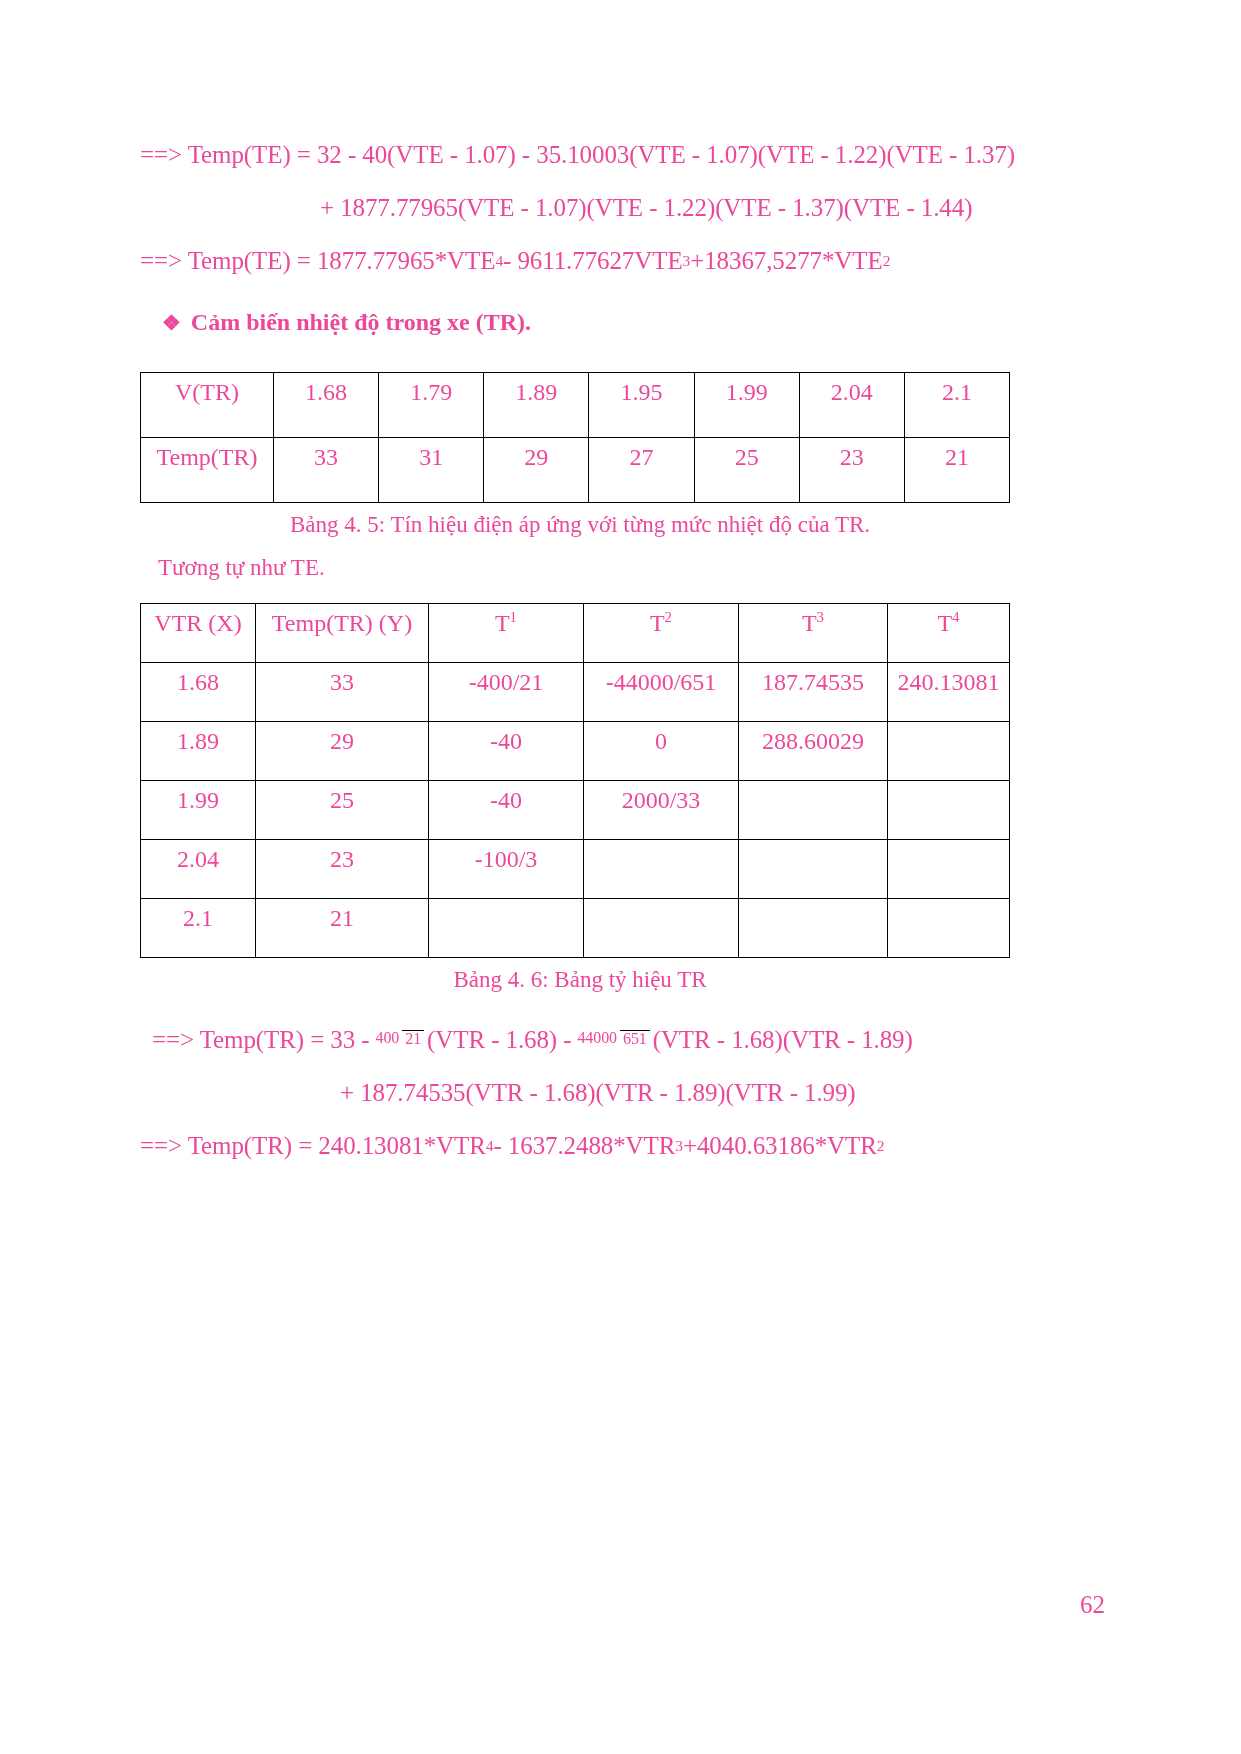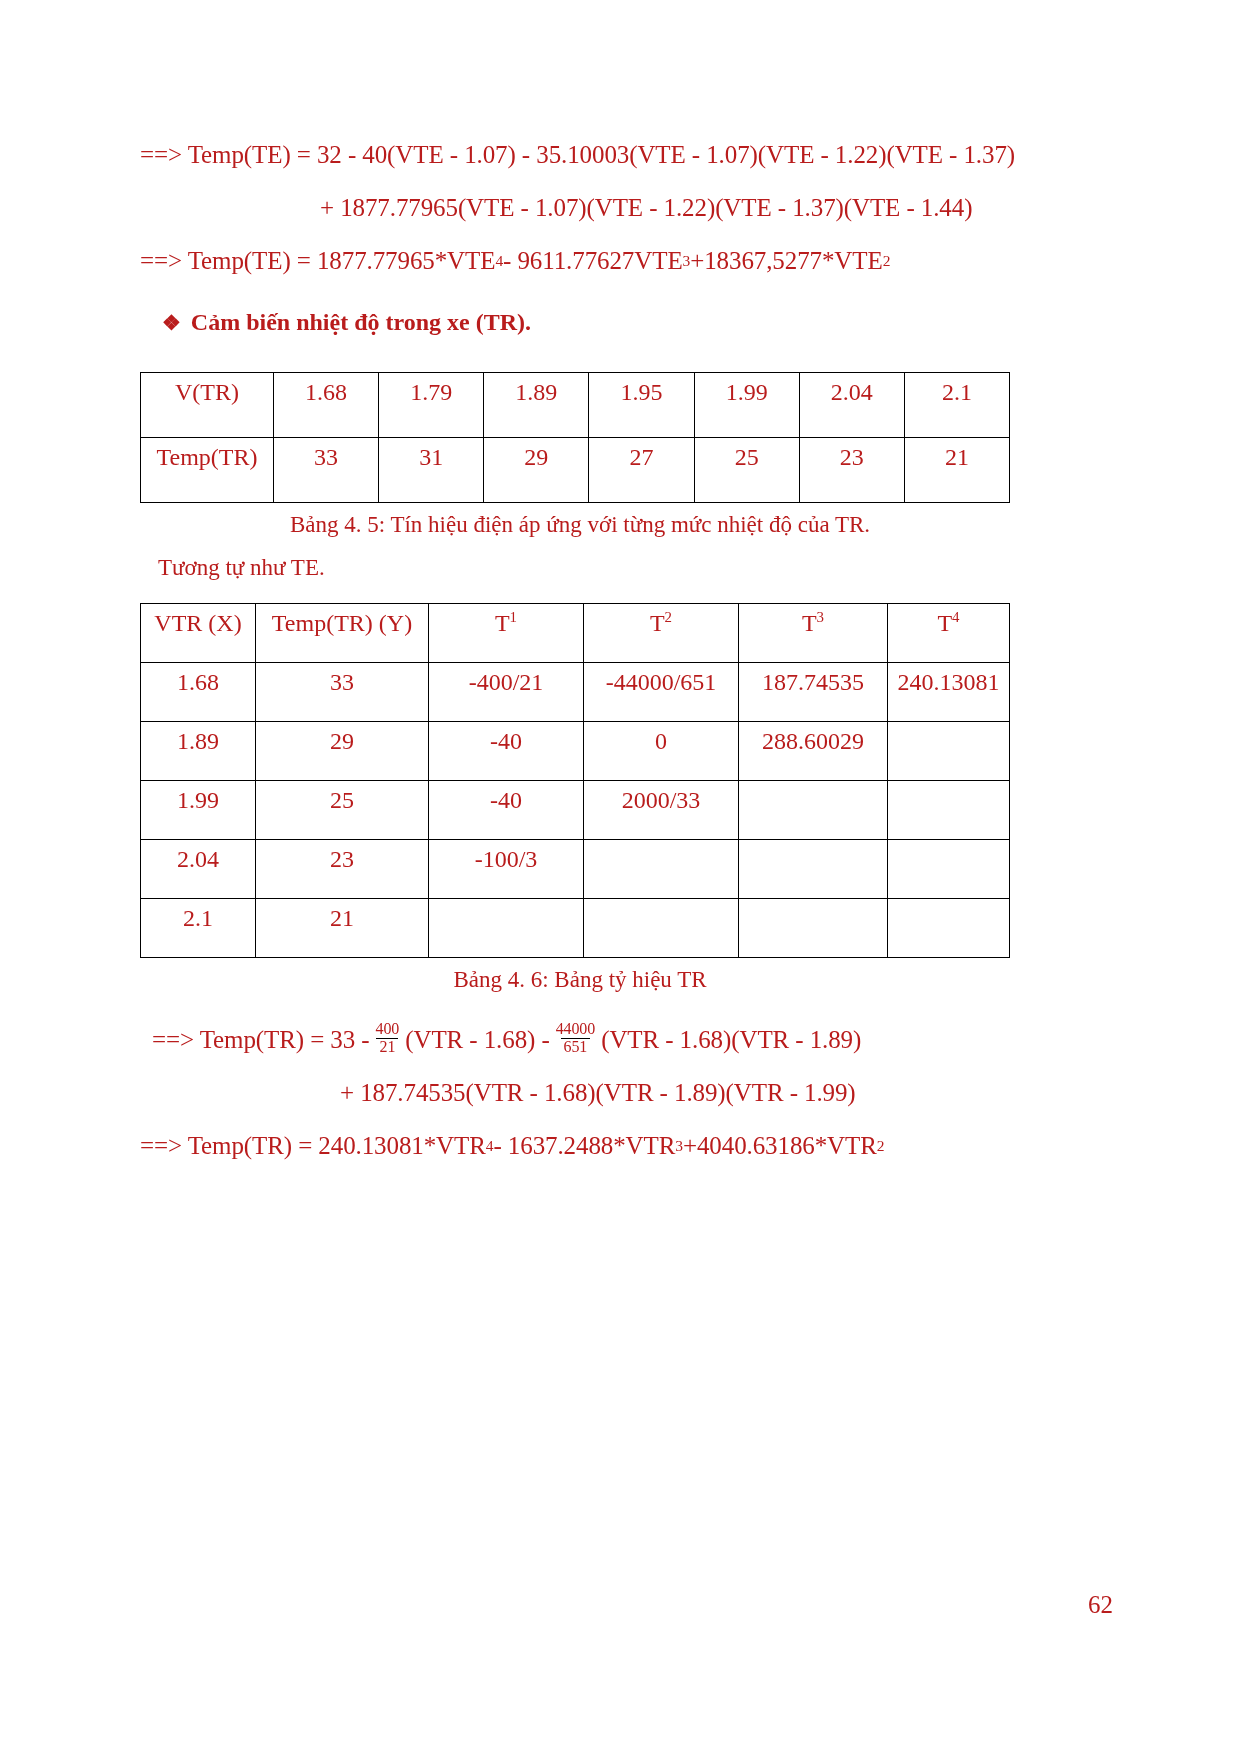--- a/index.html
+++ b/index.html
@@ -6,21 +6,21 @@
     margin: 0;
     padding: 0;
     background: #ffffff;
   }
   .page {
     position: relative;
     width: 1241px;
     height: 1754px;
     background: #ffffff;
     font-family: "Liberation Serif", "DejaVu Serif", serif;
-    color: #b91c1c;
+    color: #ec4899;
     overflow: hidden;
   }
   .content {
     position: absolute;
     left: 140px;
     top: 0;
     width: 880px;
   }
 
   
@@ -37,21 +37,20 @@
   .eq-indent-4 { padding-left: 215px; }
   sup {
     font-size: 0.62em;
     vertical-align: super;
     line-height: 0;
   }
 
   
   .frac {
     display: inline-flex;
-    flex-direction: column;
     align-items: center;
     vertical-align: middle;
     font-size: 16px;
     line-height: 1.05;
     margin: 0 3px;
     position: relative;
     top: -1px;
   }
   .frac .num { padding: 0 3px; }
   .frac .den { padding: 0 3px; border-top: 1.5px solid #000; }
@@ -99,21 +98,21 @@
     text-align: center;
     white-space: nowrap;
   }
   .para {
     font-size: 23px;
     white-space: nowrap;
   }
 
   .page-number {
     position: absolute;
-    right: 128px;
+    right: 136px;
     bottom: 135px;
     font-size: 25px;
   }
 </style>
 </head>
 <body>
 
 <div class="page">
   <div class="content">
 

